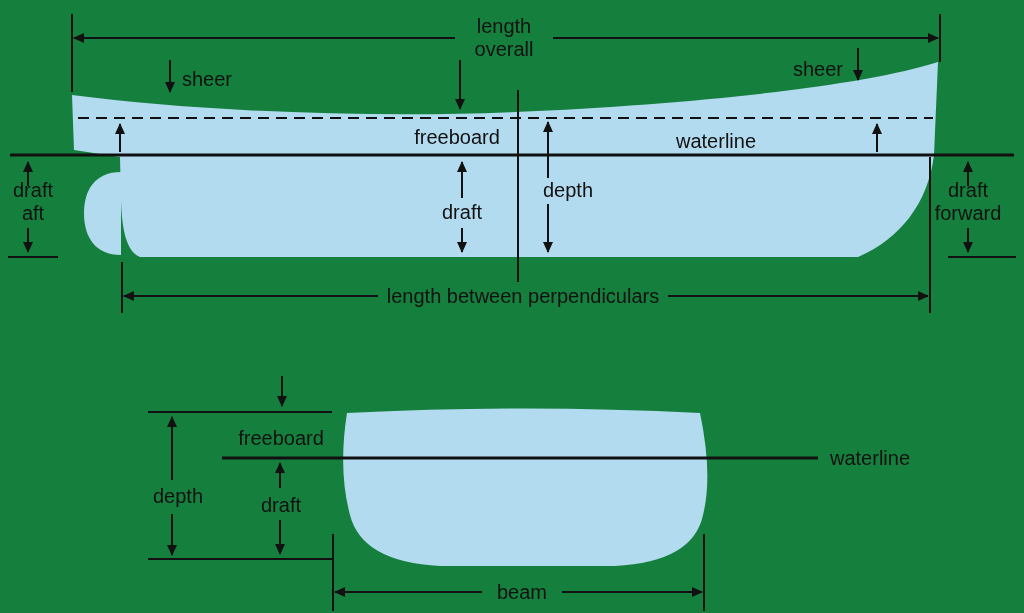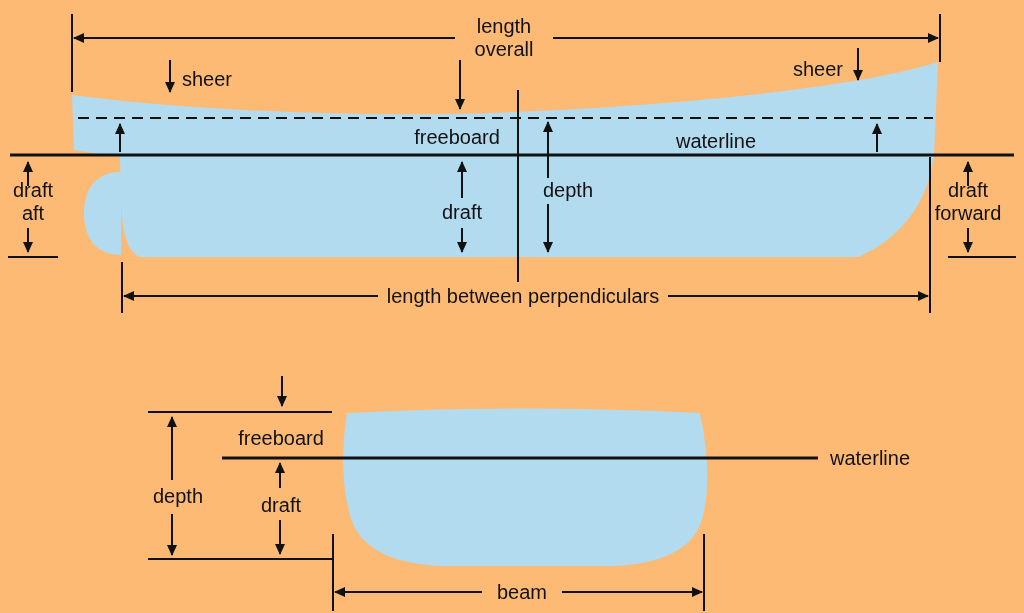--- a/index.html
+++ b/index.html
@@ -1,16 +1,16 @@
 <!DOCTYPE html>
 <html><head>
 <meta charset="utf-8">
 <style>
   html,body{margin:0;padding:0;background:#ffffff;}
-  .canvas{position:relative;width:1024px;height:613px;background:#fdba74;overflow:hidden;}
+  .canvas{position:relative;width:1024px;height:613px;background:#15803d;overflow:hidden;}
   svg{display:block;width:1024px;height:613px;}
   .ln{stroke:#111111;stroke-width:2;fill:none;}
   .thick{stroke-width:3;}
   .dashed{stroke-dasharray:11 7;}
   .lbl{font-family:"Liberation Sans", sans-serif;font-size:20px;fill:#111111;}
 </style>
 </head>
 <body>
 
 <div class="canvas">

